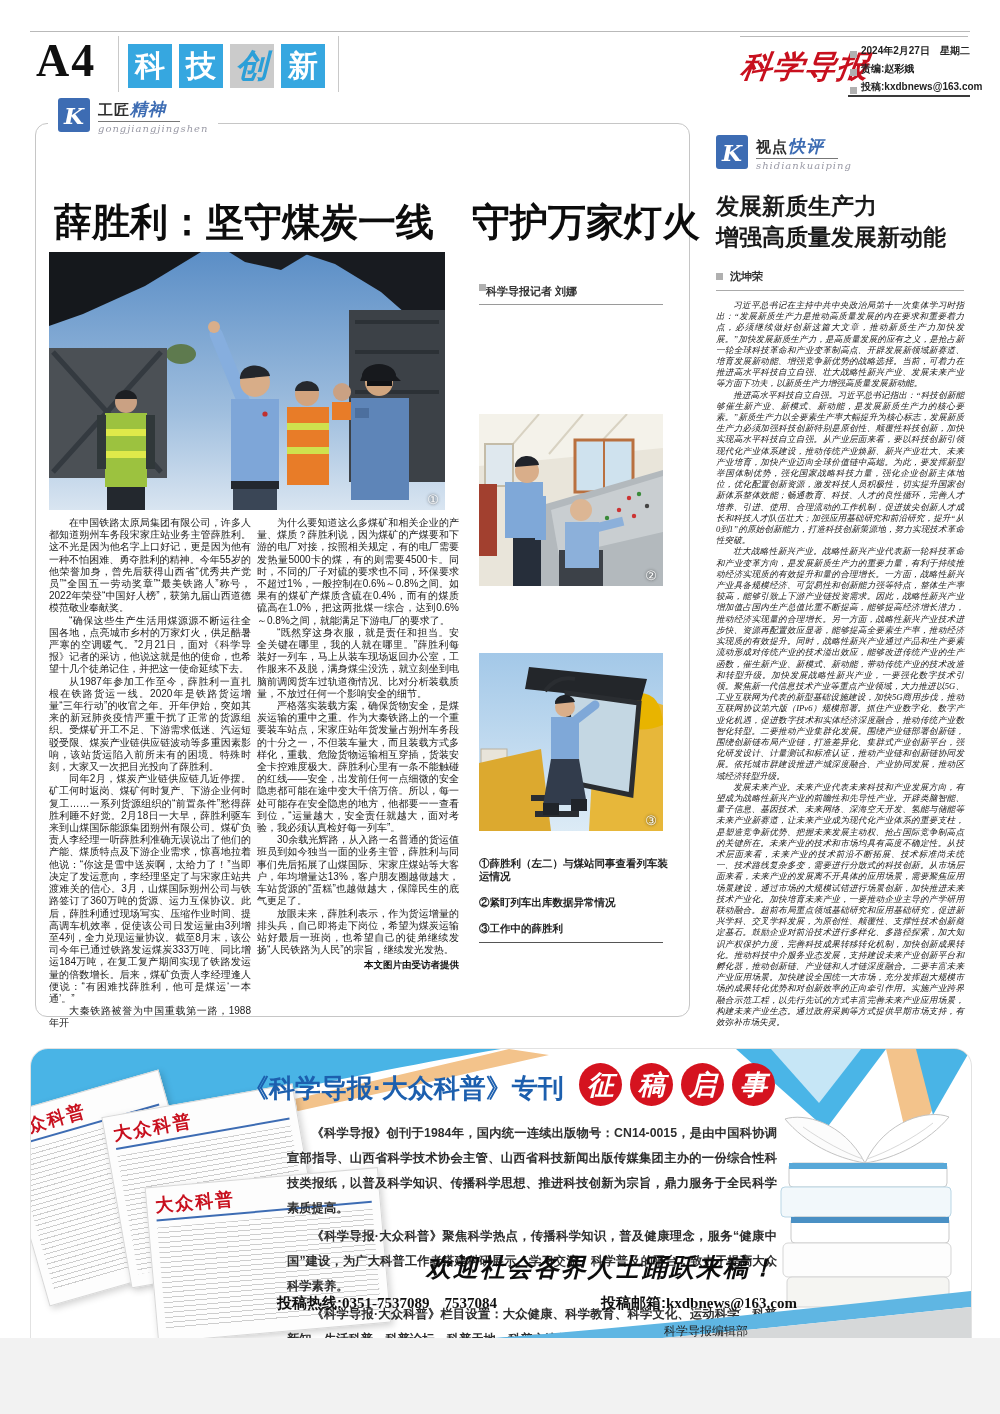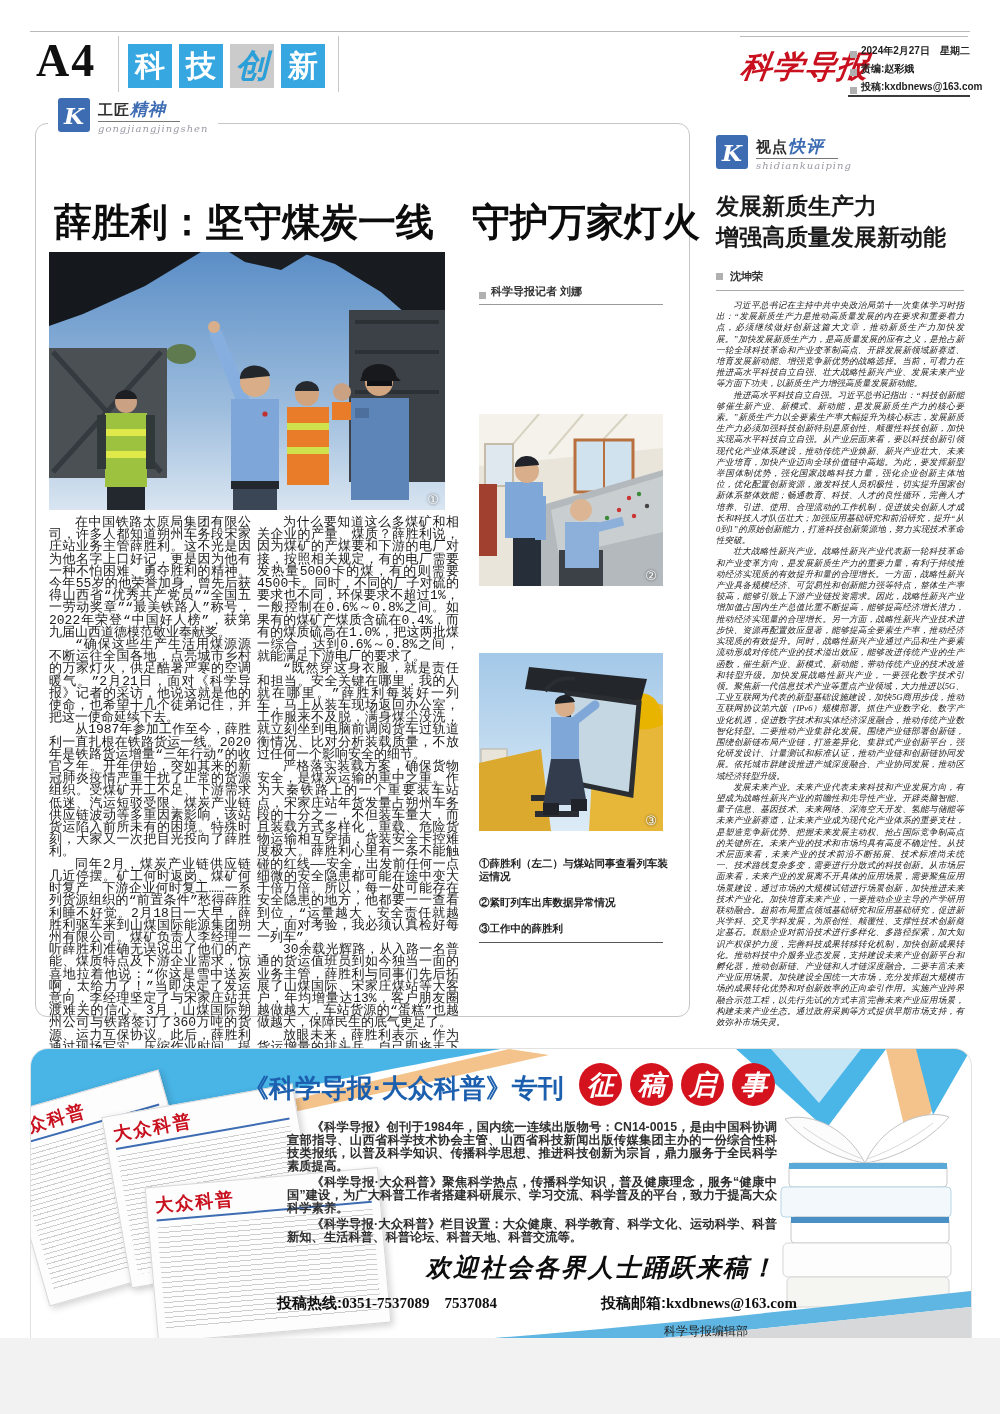--- a/index.html
+++ b/index.html
@@ -41,29 +41,29 @@
   .fbadge{position:absolute;left:12px;top:-26px;background:#fff;padding:0 10px;}
   .headline{position:absolute;left:18px;top:48px;width:618px;font-size:38px;font-weight:900;
             color:#0c0c0c;white-space:nowrap;letter-spacing:0;}
   .photo{position:absolute;overflow:hidden;background:#8fb2d4;}
   .photo svg{display:block;}
   .pmark{position:absolute;right:6px;bottom:3px;color:#fff;font-size:13px;
          text-shadow:0 0 3px rgba(0,0,0,.85);}
   .photo1{left:13px;top:128px;width:396px;height:258px;}
   .photo2{left:443px;top:290px;width:184px;height:172px;}
   .photo3{left:443px;top:529px;width:184px;height:178px;}
-  .byline{position:absolute;left:443px;top:160px;width:184px;display:flex;gap:5px;
-          align-items:flex-end;font-size:11px;font-weight:700;color:#333;}
+  .byline{position:absolute;left:443px;top:160px;width:184px;display:flex;
+          align-items:flex-start;font-size:11px;font-weight:700;color:#333;}
   .byline-rule{position:absolute;left:443px;top:180px;width:184px;height:1px;background:#9a9a9a;}
   .captions{position:absolute;left:443px;top:733px;width:192px;}
   .caption{font-size:10.5px;font-weight:700;color:#222;line-height:13px;margin-bottom:13px;}
   .cap-rule{position:absolute;left:443px;top:818px;width:184px;height:1px;background:#555;}
   .col{position:absolute;top:393px;width:202px;}
   .col1{left:13px;}.col2{left:221px;}
-  .col p{margin:0;font-family:Liberation Mono, monospace;font-size:13px;line-height:12.2px;
+  .col p{margin:0;font-family:Liberation Sans, sans-serif;font-size:10px;line-height:12.2px;
          text-align:justify;text-indent:2em;color:#1a1a1a;}
   .col p.no-indent{text-indent:0;}
   .credit{text-align:right;font-weight:700;font-size:9.5px;font-family:Liberation Sans, sans-serif;
           margin-top:3px;color:#111;}
   
   .commentary{position:absolute;left:716px;top:135px;width:248px;}
   .c-head1{margin-top:20px;font-size:23px;font-weight:800;line-height:31px;color:#1a1a1a;}
   .author-row{margin-top:16px;display:flex;align-items:center;gap:7px;font-size:11px;
               font-weight:700;color:#333;}
   .author-rule{margin-top:6px;height:1px;background:#aaa;}
@@ -86,21 +86,21 @@
   .p1{left:4px;top:36px;width:168px;height:196px;transform:rotate(-16deg);}
   .p2{left:100px;top:46px;width:192px;height:172px;transform:rotate(-10deg);}
   .p3{left:136px;top:124px;width:232px;height:154px;transform:rotate(-5deg);}
   .ad-title{position:absolute;left:212px;top:22px;width:348px;font-size:26px;font-weight:900;
             color:#1c5fae;white-space:nowrap;}
   .seals{position:absolute;left:548px;top:14px;display:flex;gap:8px;}
   .seal{width:43px;height:43px;border-radius:50%;background:#d5131f;color:#fff;display:flex;
         align-items:center;justify-content:center;font-size:27px;font-weight:800;
         font-family:"DejaVu Serif",serif;font-style:italic;}
   .ad-paras{position:absolute;left:256px;top:72px;width:490px;}
-  .ad-paras p{margin:0 0 3px;font-size:12.3px;line-height:13px;font-weight:600;color:#2e2e2e;
+  .ad-paras p{margin:0 0 3px;font-size:12.3px;line-height:25px;font-weight:600;color:#2e2e2e;
               text-indent:2em;text-align:justify;}
   .welcome{position:absolute;left:256px;top:202px;width:490px;text-align:right;
            font-family:"DejaVu Serif",serif;font-style:italic;font-weight:800;font-size:25px;
            color:#0d0d0d;letter-spacing:2px;}
   .contacts{position:absolute;left:246px;top:245px;width:520px;display:flex;
             justify-content:space-between;font-size:15px;color:#101010;z-index:5;}
   .c-label{font-weight:800;}
   .c-value{font-family:"Liberation Serif",serif;font-weight:700;}
   .signoff{position:absolute;left:585px;top:272px;width:180px;text-align:center;font-size:12px;
            line-height:20px;color:#222;z-index:5;}

